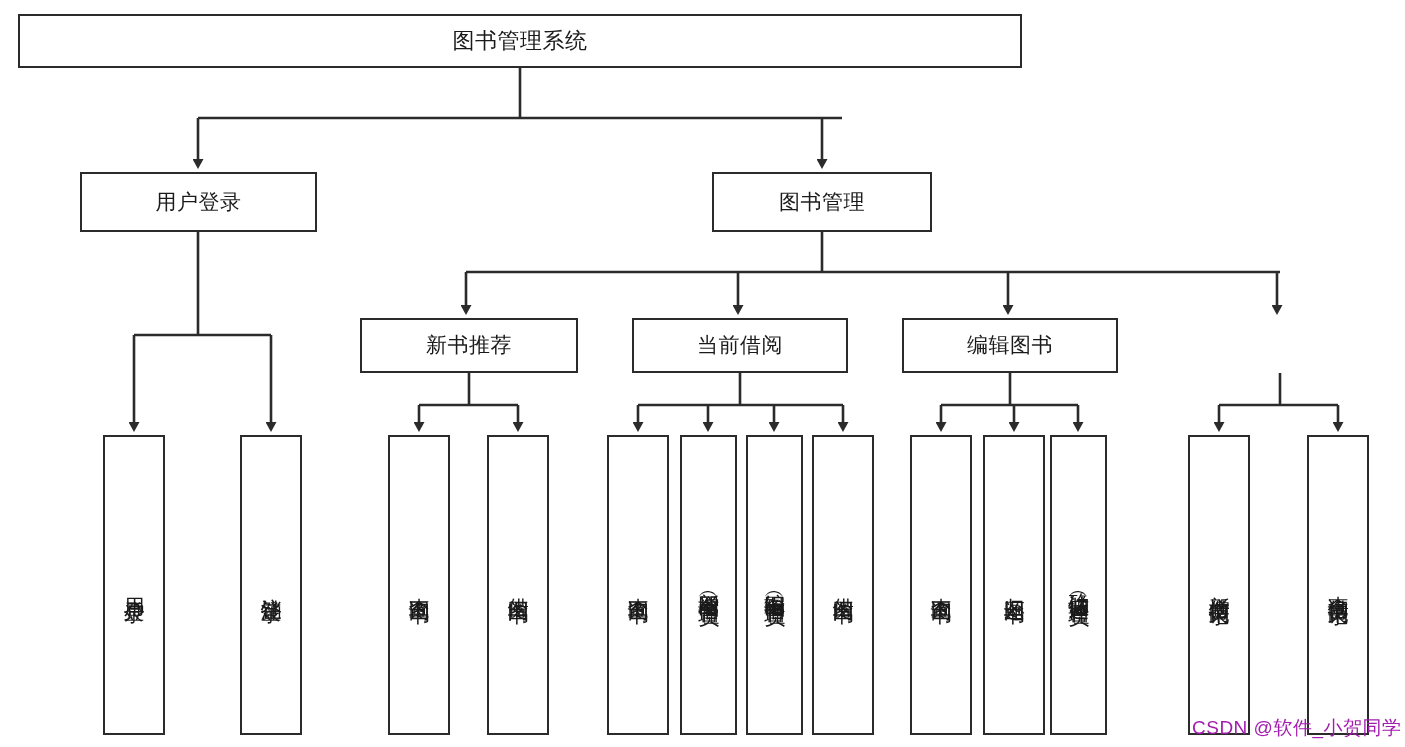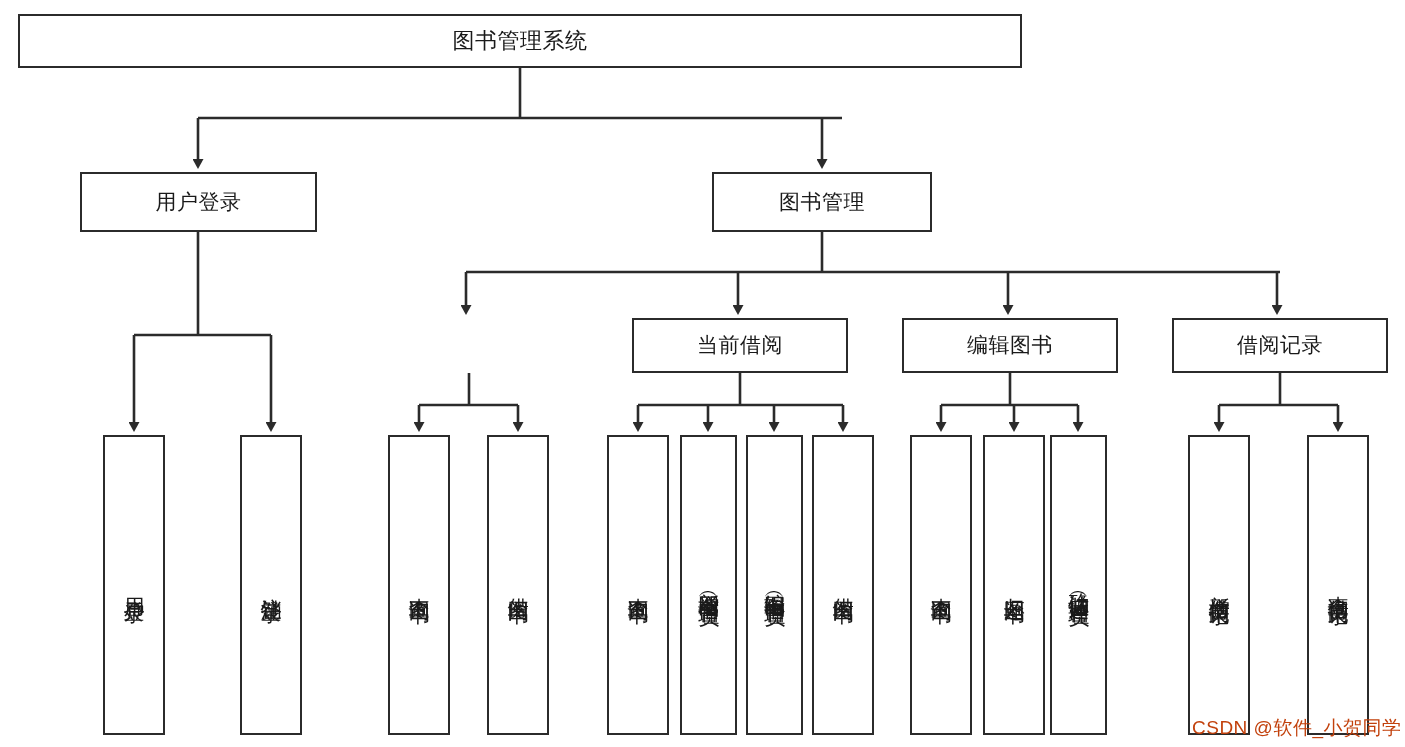--- a/index.html
+++ b/index.html
@@ -51,21 +51,21 @@
     font-size: 21px;
     line-height: 1.35;
     letter-spacing: 2px;
     white-space: normal;
     max-height: 100%;
   }
   .node.root .label { font-size: 22px; }
   .watermark {
     position: absolute;
     font-size: 19px;
-    color: #c2410c;
+    color: #a21caf;
     white-space: nowrap;
     letter-spacing: 0.5px;
   }
 </style>
 </head>
 <body>
 
 <div id="canvas">
 
   <svg id="edges" viewBox="0 0 1405 747">
@@ -122,28 +122,28 @@
     <span class="label">图书管理系统</span>
   </div>
 
   <div class="node" style="left: 80px; top: 172px; width: 237px; height: 60px;">
     <span class="label">用户登录</span>
   </div>
   <div class="node" style="left: 712px; top: 172px; width: 220px; height: 60px;">
     <span class="label">图书管理</span>
   </div>
 
+  <div class="node" style="left: 360px; top: 318px; width: 218px; height: 55px;">
+    <span class="label">新书推荐</span>
+  </div>
   <div class="node" style="left: 632px; top: 318px; width: 216px; height: 55px;">
     <span class="label">当前借阅</span>
   </div>
   <div class="node" style="left: 902px; top: 318px; width: 216px; height: 55px;">
     <span class="label">编辑图书</span>
-  </div>
-  <div class="node" style="left: 1172px; top: 318px; width: 216px; height: 55px;">
-    <span class="label">借阅记录</span>
   </div>
 
   <div class="node vertical" style="left: 103px; top: 435px; width: 62px; height: 300px;">
     <span class="label">用户登录</span>
   </div>
   <div class="node vertical" style="left: 240px; top: 435px; width: 62px; height: 300px;">
     <span class="label">注销登录</span>
   </div>
   <div class="node vertical" style="left: 388px; top: 435px; width: 62px; height: 300px;">
     <span class="label">查询图书</span>

